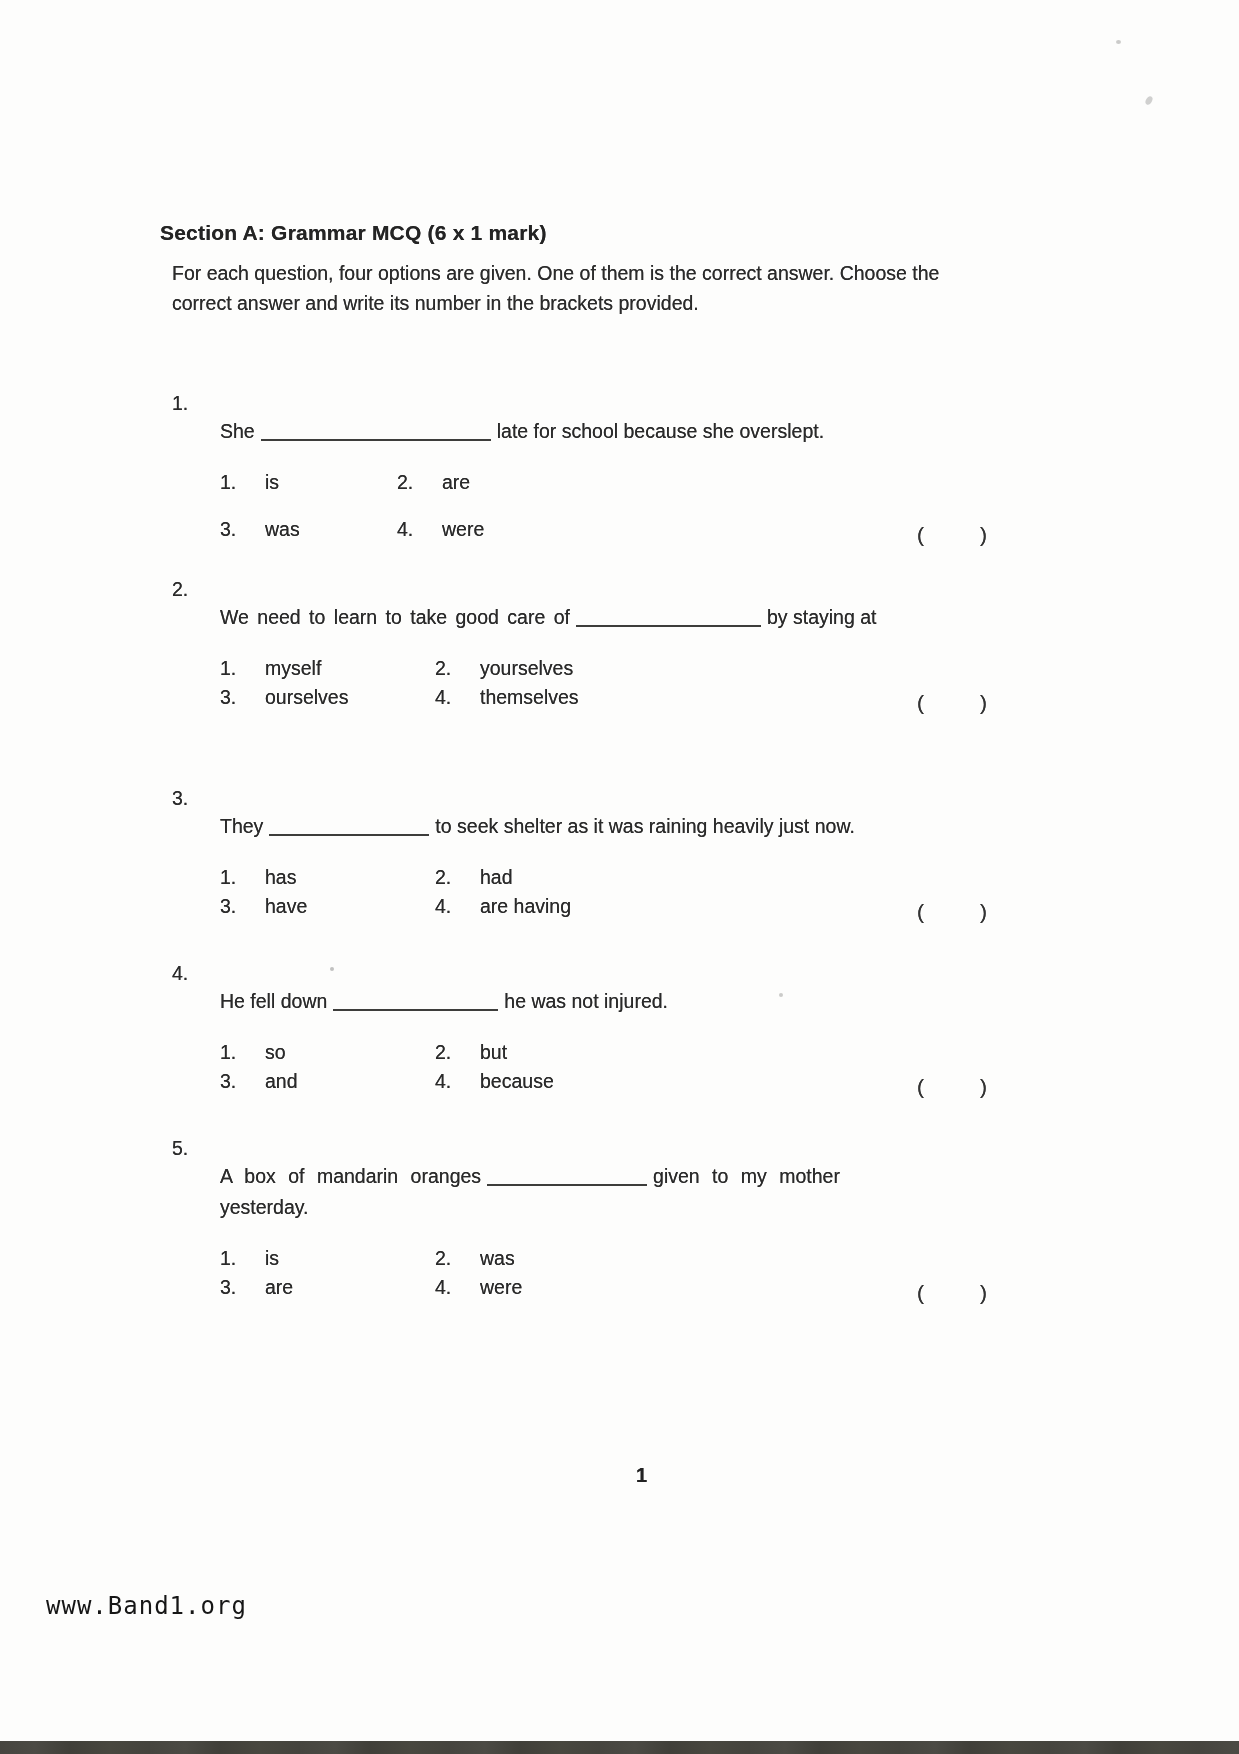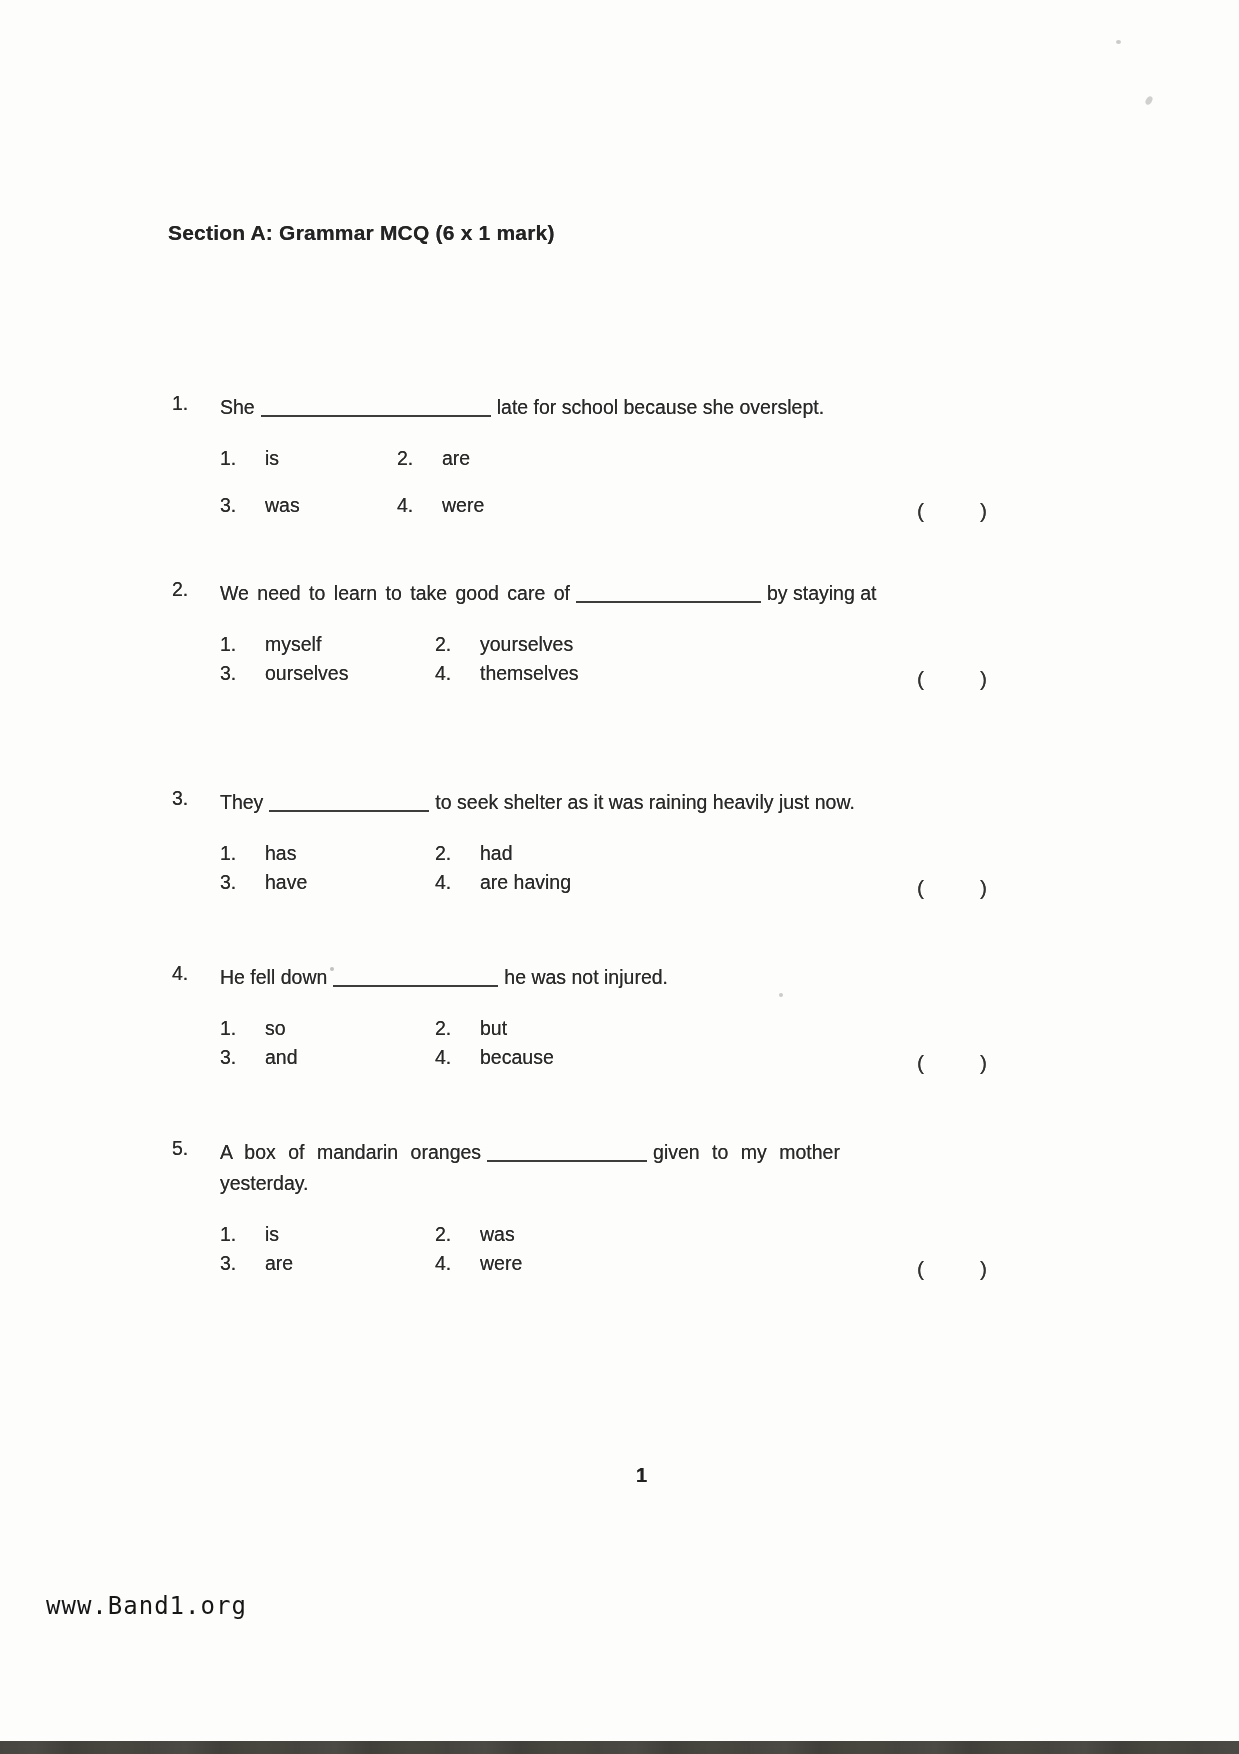--- a/index.html
+++ b/index.html
@@ -6,32 +6,32 @@
   .paper{
     position:relative;
     width:1239px;height:1754px;
     background:#fdfdfc;
     font-family:"Liberation Sans", sans-serif;
     color:#2a2a2a;
     overflow:hidden;
     text-shadow:0 0 0.6px rgba(40,40,40,0.85);
   }
   .section-header{
-    position:absolute;left:168px;top:221px;
+    position:absolute;left:160px;top:221px;
     font-size:21px;font-weight:bold;color:#242424;
     letter-spacing:0.2px;
   }
   .instructions{
     position:absolute;left:172px;top:258px;
     width:768px;font-size:19.5px;line-height:30px;color:#2b2b2b;
   }
   .q-block{position:absolute;left:172px;width:820px;}
   .q-line{display:flex;}
   .q-num{width:48px;font-size:19.5px;flex:none;}
-  .q-text{width:770px;font-size:19.5px;line-height:31px;}
+  .q-text{width:770px;font-size:19.5px;line-height:31px;margin-top:24px;}
   .q-text .line2{display:block;}
   .blank{
     display:inline-block;
     border-bottom:2px solid #3d3d3b;
     transform:translateY(3px);
     margin:0 6px;
   }
   .bw-q1{width:230px;}
   .bw-q2{width:185px;}
   .bw-q3{width:160px;}
@@ -76,20 +76,21 @@
   .speck3{left:330px;top:967px;width:4px;height:4px;opacity:.6;}
   .speck4{left:779px;top:993px;width:4px;height:4px;opacity:.5;}
 </style>
 </head>
 <body>
 
 <div class="paper">
 
   <div class="section-header">Section A: Grammar MCQ (6 x 1 mark)</div>
 
+  <div class="instructions">For each question, four options are given. One of them is the correct answer. Choose the correct answer and write its number in the brackets provided.</div>
 
   <div class="q-block" style="top:392px">
     <div class="q-line">
       <span class="q-num">1.</span>
       <div class="q-text">
         <span>She</span><span class="blank bw-q1"></span><span>late for school because she overslept.</span>
       </div>
     </div>
     <div class="options q1-opts">
       <div class="opt-row">

